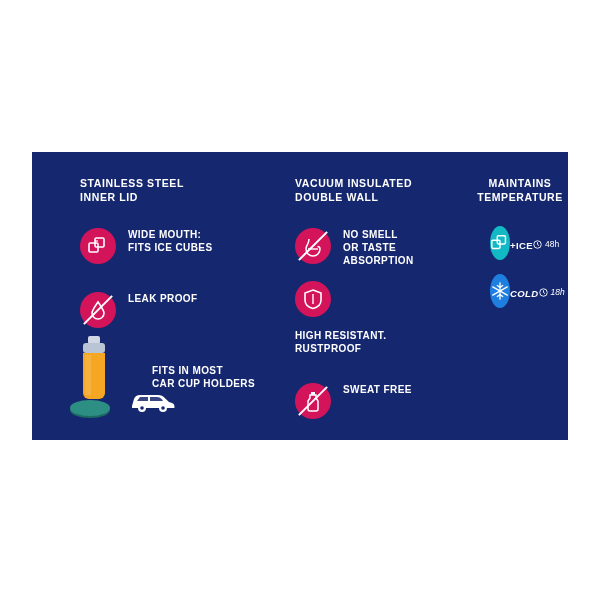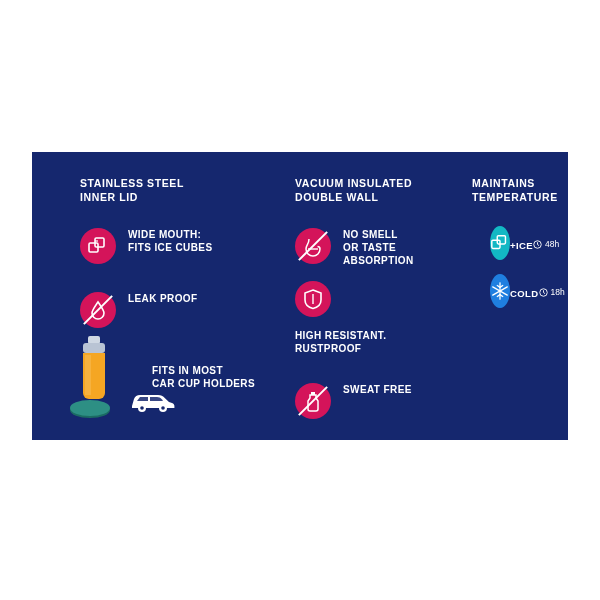--- a/index.html
+++ b/index.html
@@ -251,21 +251,21 @@
         <span class="slash"></span>
       </div>
       <div class="feat-label">
         <div>SWEAT FREE</div>
       </div>
     </div>
   </div>
 
   <div id="col3">
 
-    <div class="col-heading" style="">
+    <div class="col-heading" style="text-align:center;">
       <div>MAINTAINS</div>
       <div>TEMPERATURE</div>
     </div>
 
     <div class="temp-item" style="margin: 22px auto 0;">
       <div class="temp-circle" style="background:#12b8c4;">
         <svg width="20" height="20" viewBox="0 0 22 22">
           <rect x="2" y="8" width="9" height="9" rx="1.2" fill="none" stroke="#ffffff" stroke-width="1.6"></rect>
           <rect x="8" y="3" width="9" height="9" rx="1.2" fill="none" stroke="#ffffff" stroke-width="1.6"></rect>
         </svg>
@@ -273,21 +273,21 @@
       <div class="temp-name">+ICE</div>
       <div class="temp-dur">
         <svg width="9" height="9" viewBox="0 0 12 12">
           <circle cx="6" cy="6" r="5" fill="none" stroke="#ffffff" stroke-width="1.2"></circle>
           <path d="M6 3 v3 l2 1.5" fill="none" stroke="#ffffff" stroke-width="1.2"></path>
         </svg>
         <span>48h</span>
       </div>
     </div>
 
-    <div class="temp-item" style="margin: 14px auto 0;">
+    <div class="temp-item" style="margin: 14px auto 0; font-style: italic;">
       <div class="temp-circle" style="background:#1f7fe0;">
         <svg width="20" height="20" viewBox="0 0 22 22">
           <g stroke="#ffffff" stroke-width="1.4" stroke-linecap="round">
             <line x1="11" y1="2" x2="11" y2="20"></line>
             <line x1="3" y1="6.5" x2="19" y2="15.5"></line>
             <line x1="3" y1="15.5" x2="19" y2="6.5"></line>
             <line x1="8" y1="5" x2="11" y2="7"></line>
               <line x1="14" y1="5" x2="11" y2="7"></line>
             <line x1="8" y1="17" x2="11" y2="15"></line>
               <line x1="14" y1="17" x2="11" y2="15"></line>

